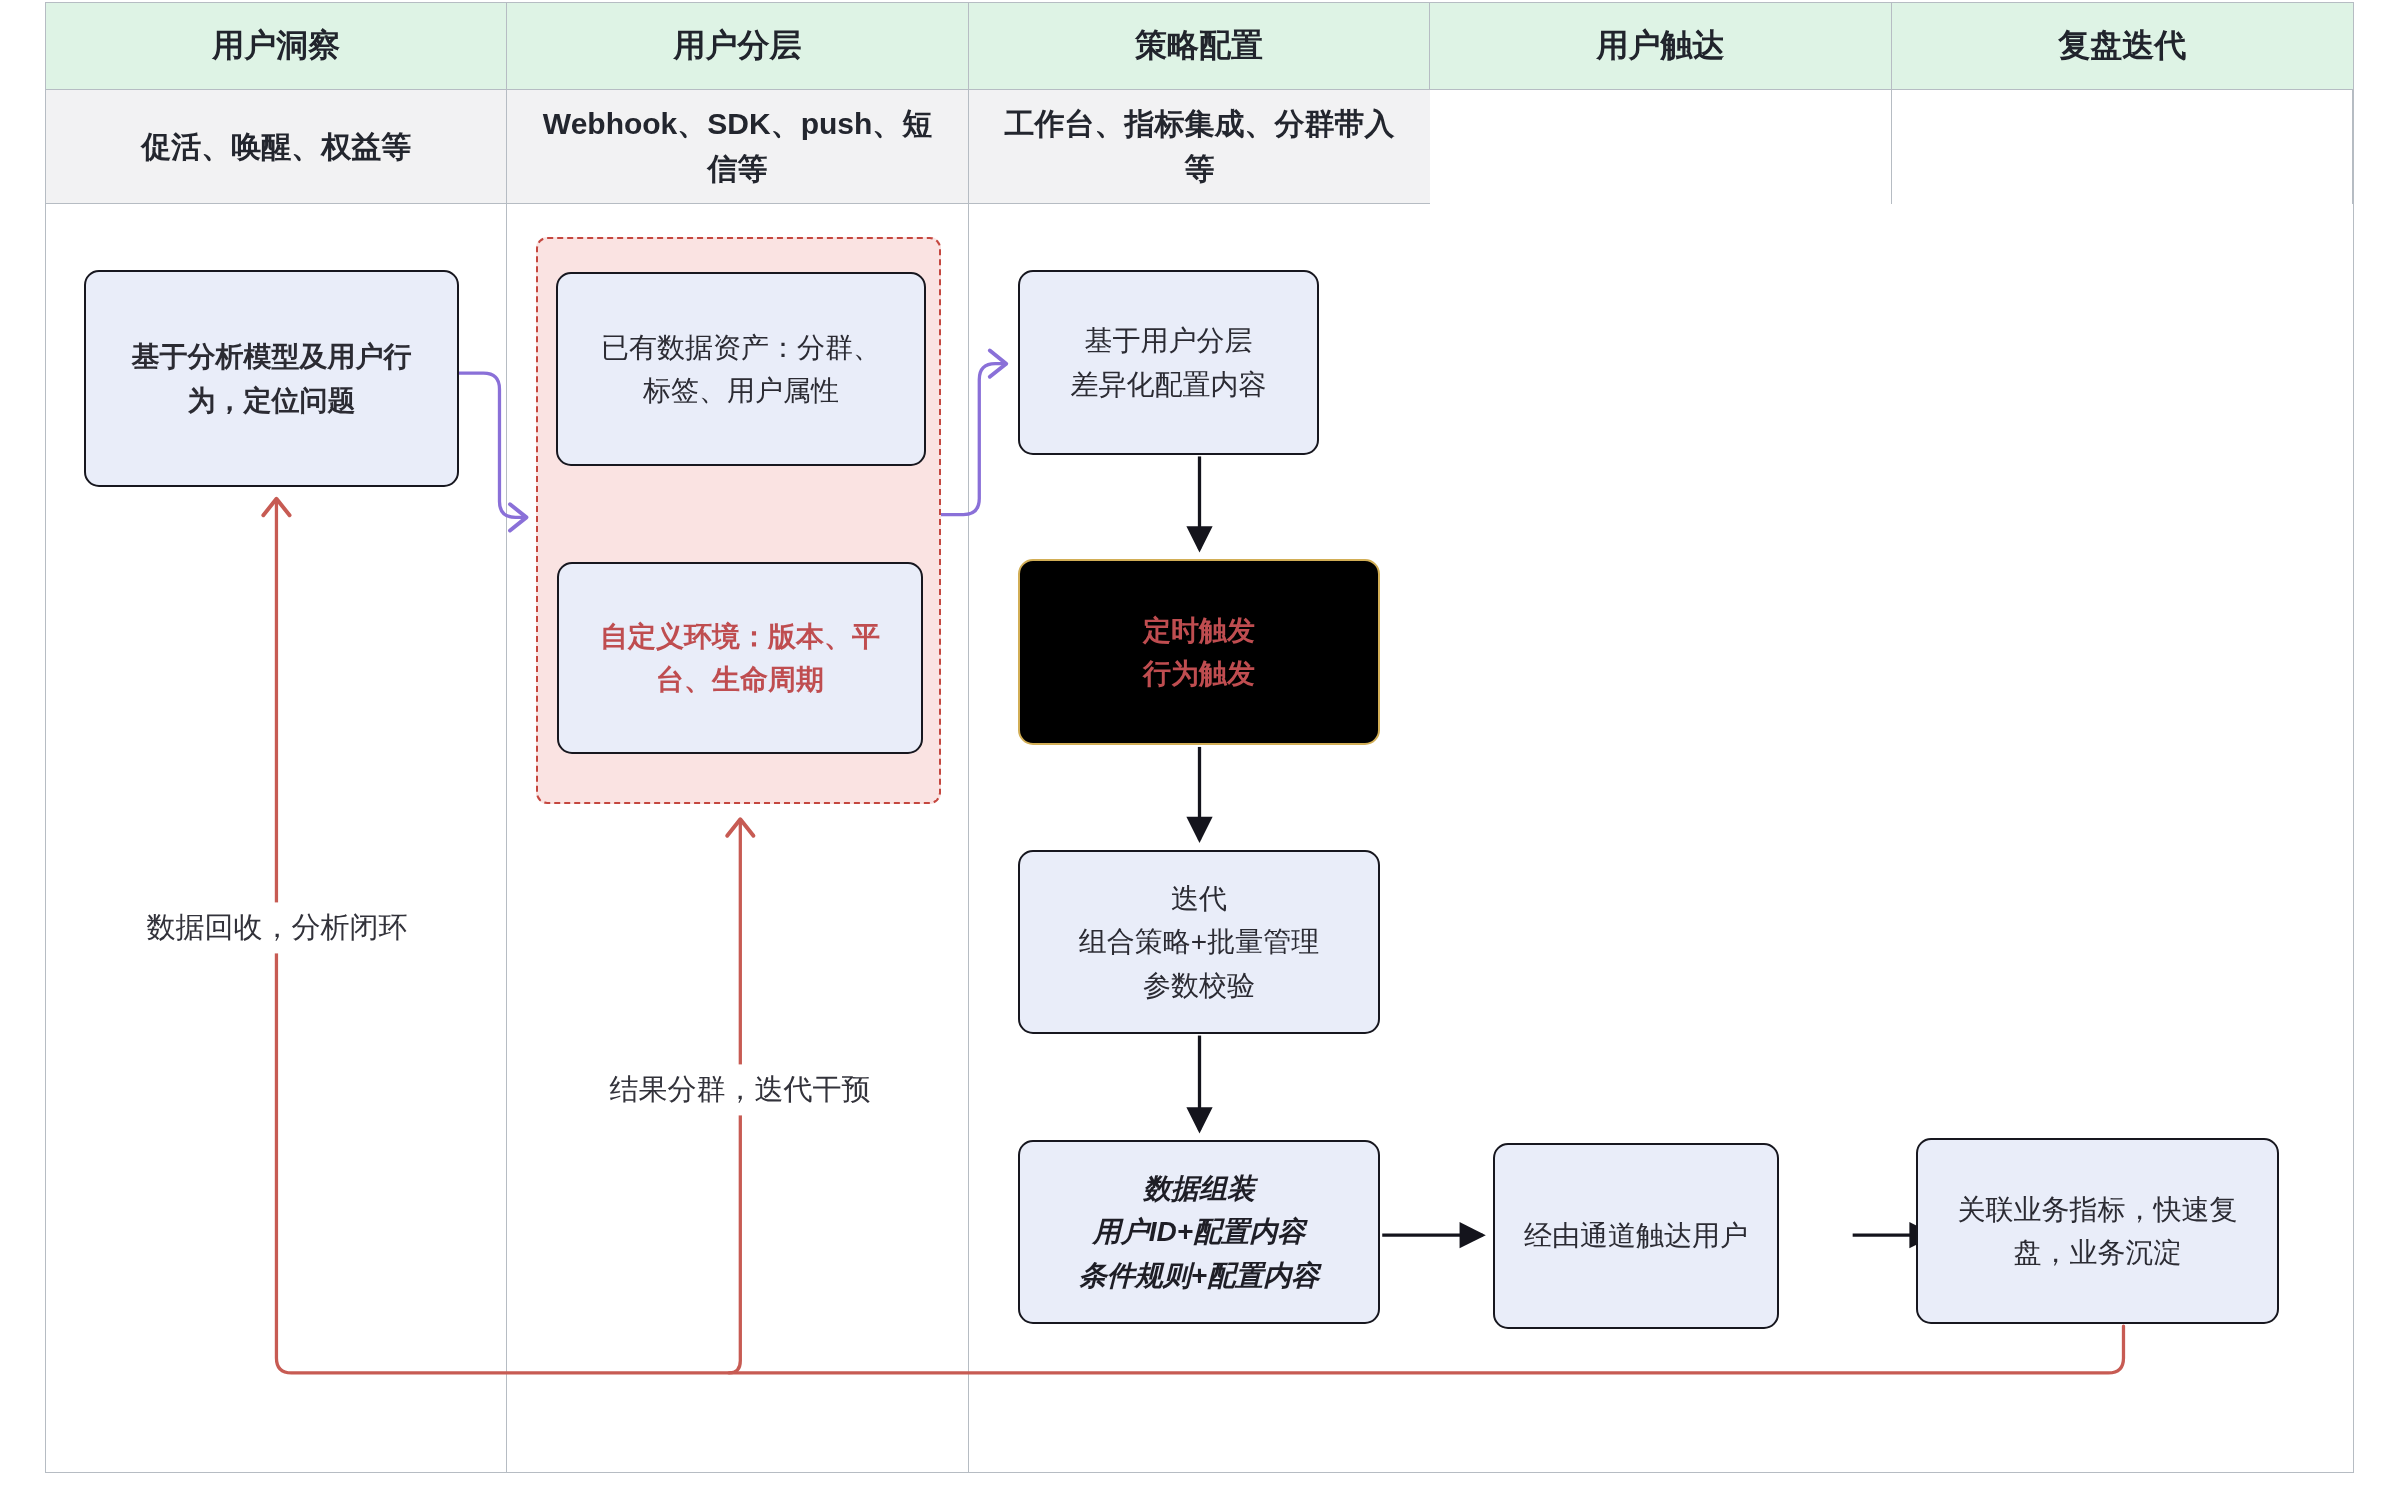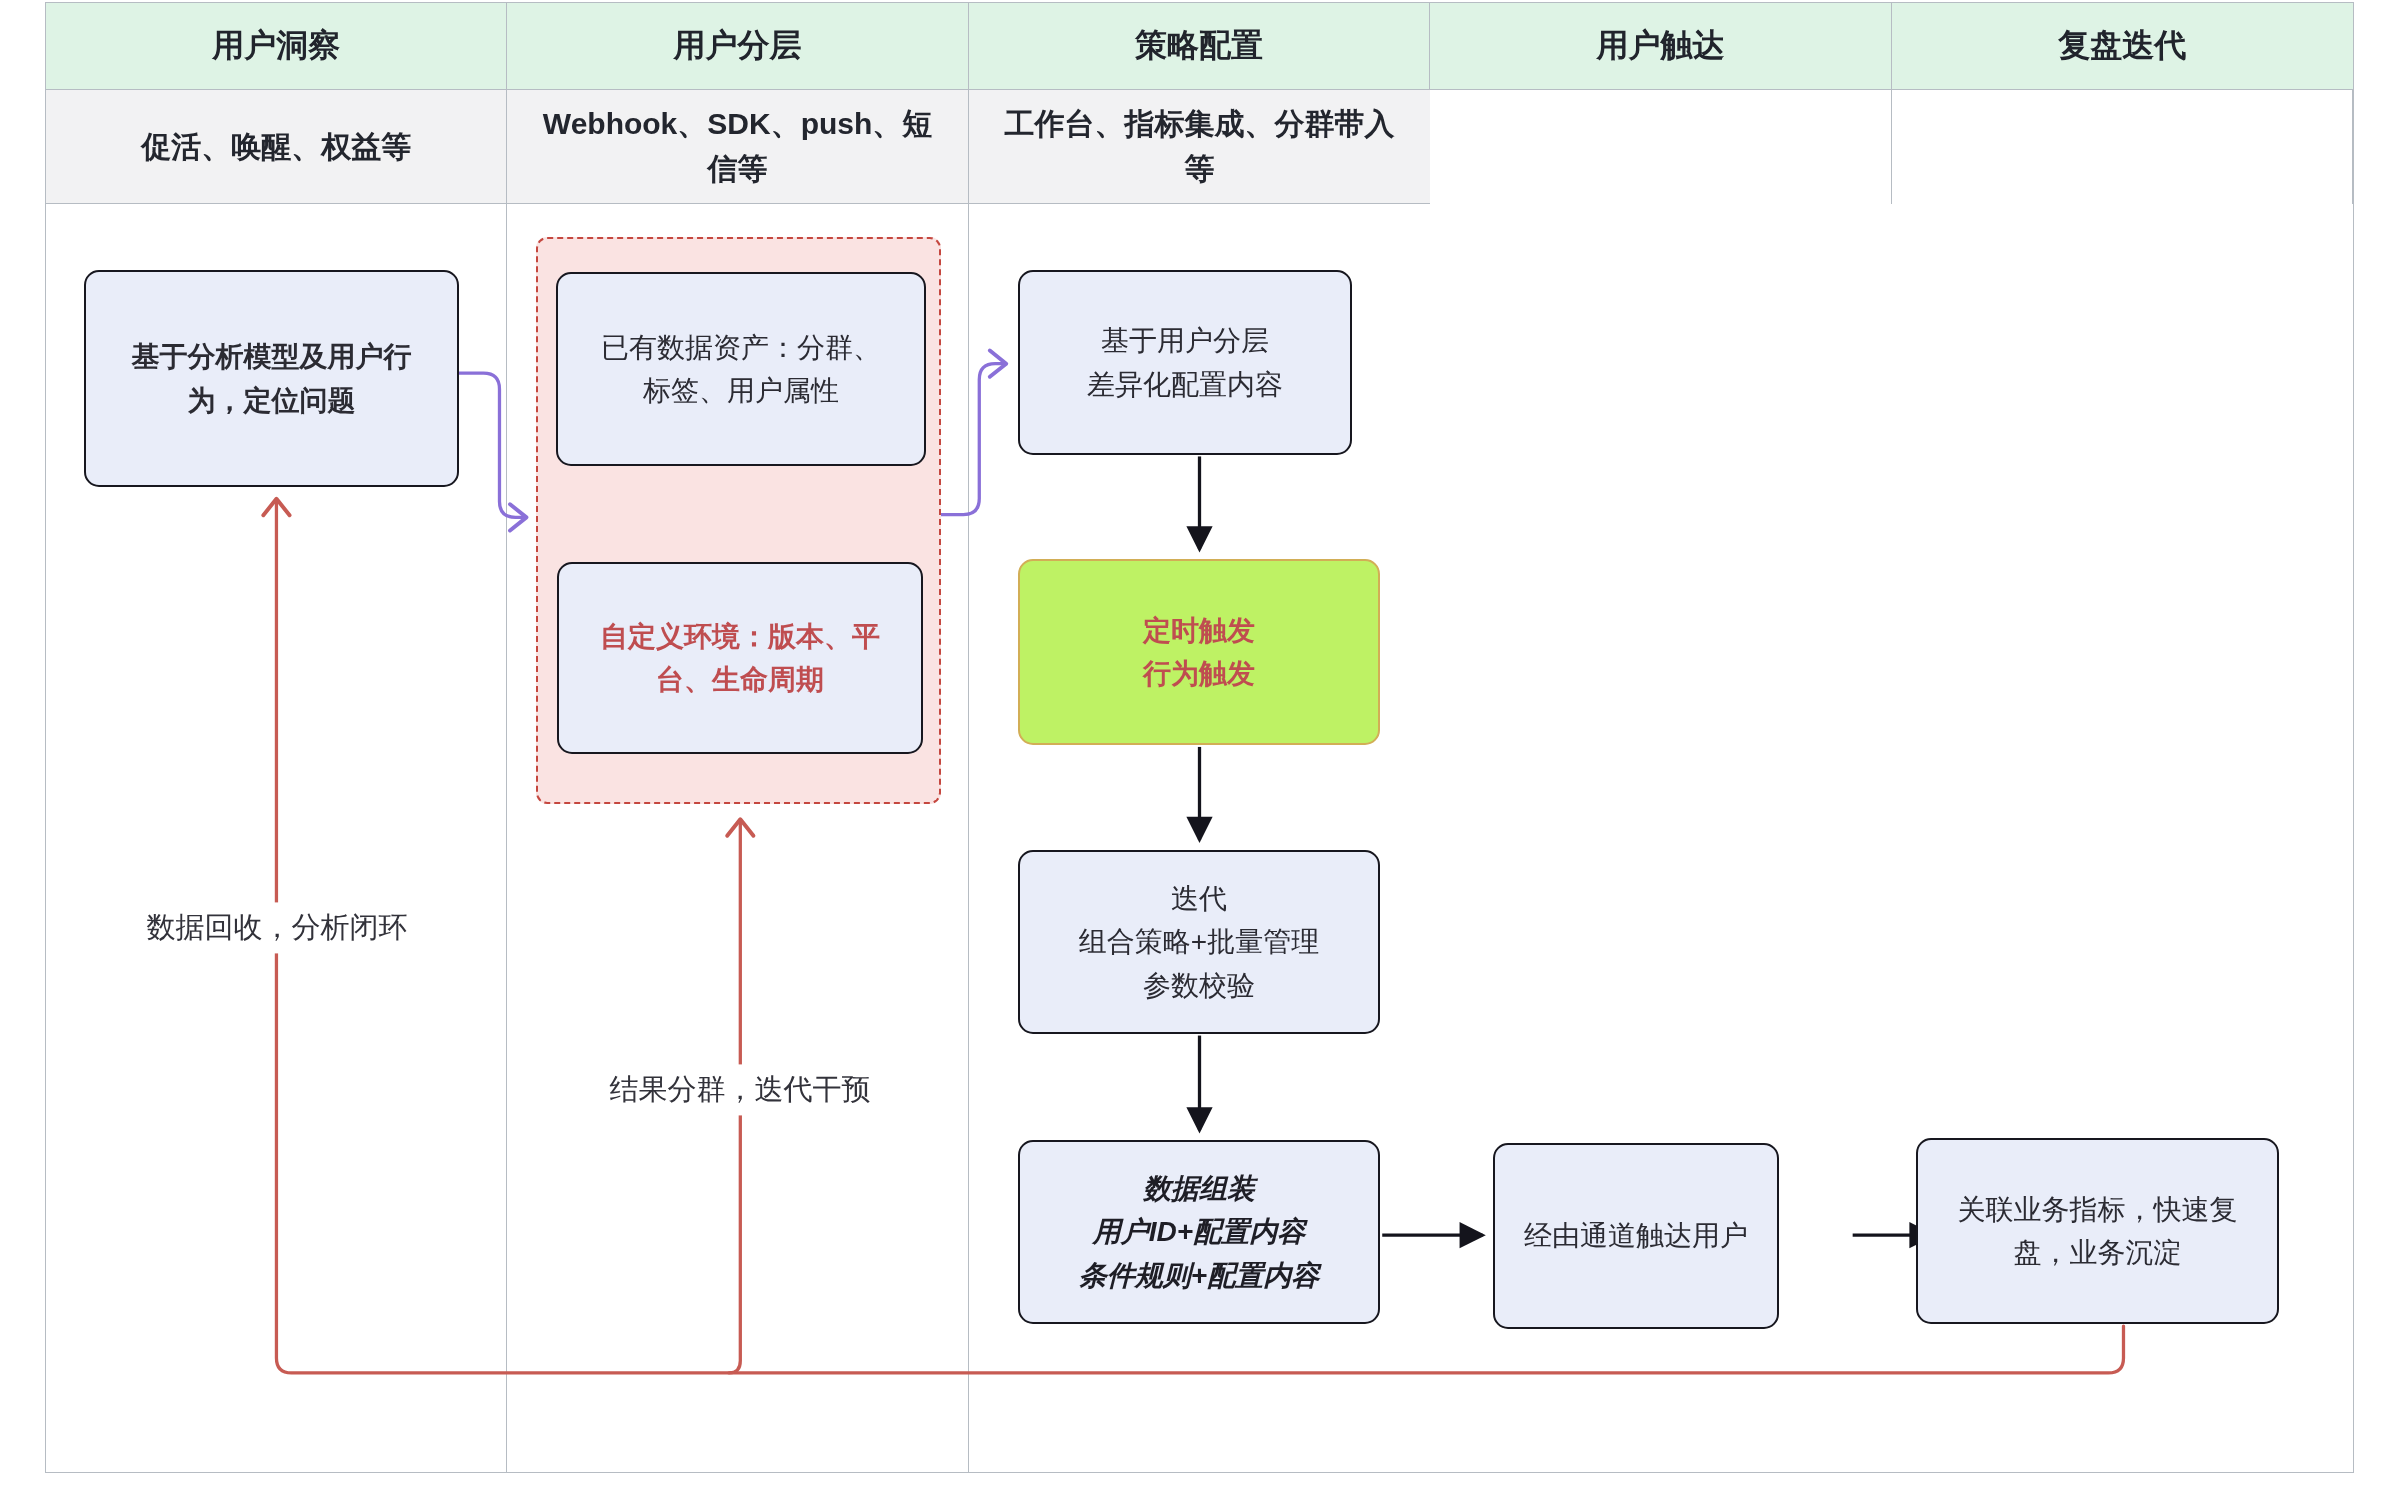--- a/index.html
+++ b/index.html
@@ -33,21 +33,21 @@
   .node{
     position:absolute;box-sizing:border-box;
     display:flex;align-items:center;justify-content:center;
     text-align:center;white-space:pre-line;
     background:#e9edf9;border:2.8px solid #17171f;border-radius:15px;
     font-size:28px;line-height:1.55;color:#2b2b33;
     padding:9.4px 15px;
   }
   .node.bold{font-weight:bold;color:#1e1e26;}
   .node.red-text{font-weight:bold;color:#bf4d50;}
-  .node.yellow{background:#bef264;border:2.8px solid #d2ae56;}
+  .node.yellow{background:#000000;border:2.8px solid #d2ae56;}
   .pink-container{
     position:absolute;box-sizing:border-box;
     background:#fae3e2;border:2.8px dashed #c5473f;border-radius:11.2px;
   }
   
   .flow-label{
     position:absolute;transform:translate(-50%,-50%);
     background:#ffffff;padding:5.6px 11.2px;
     font-size:29px;color:#32323a;white-space:nowrap;
   }
@@ -112,21 +112,21 @@
 
   <div class="node" style="left:84px;top:270px;width:375px;height:217px;font-weight:bold;">基于分析模型及用户行
 为，定位问题</div>
 
   <div class="node red-text" style="left:557px;top:562px;width:366px;height:192px;">自定义环境：版本、平
 台、生命周期</div>
 
   <div class="node" style="left:556px;top:272px;width:370px;height:194px;">已有数据资产：分群、
 标签、用户属性</div>
 
-  <div class="node" style="left:1018px;top:270px;width:334px;height:185px;">基于用户分层
+  <div class="node" style="left:1018px;top:270px;width:301px;height:185px;">基于用户分层
 差异化配置内容</div>
 
   <div class="node yellow red-text" style="left:1018px;top:559px;width:362px;height:186px;">定时触发
 行为触发</div>
 
   <div class="node" style="left:1018px;top:850px;width:362px;height:184px;">迭代
 组合策略+批量管理
 参数校验</div>
 
   <div class="node bold" style="left:1018px;top:1140px;width:362px;height:184px;font-style:italic;">数据组装

